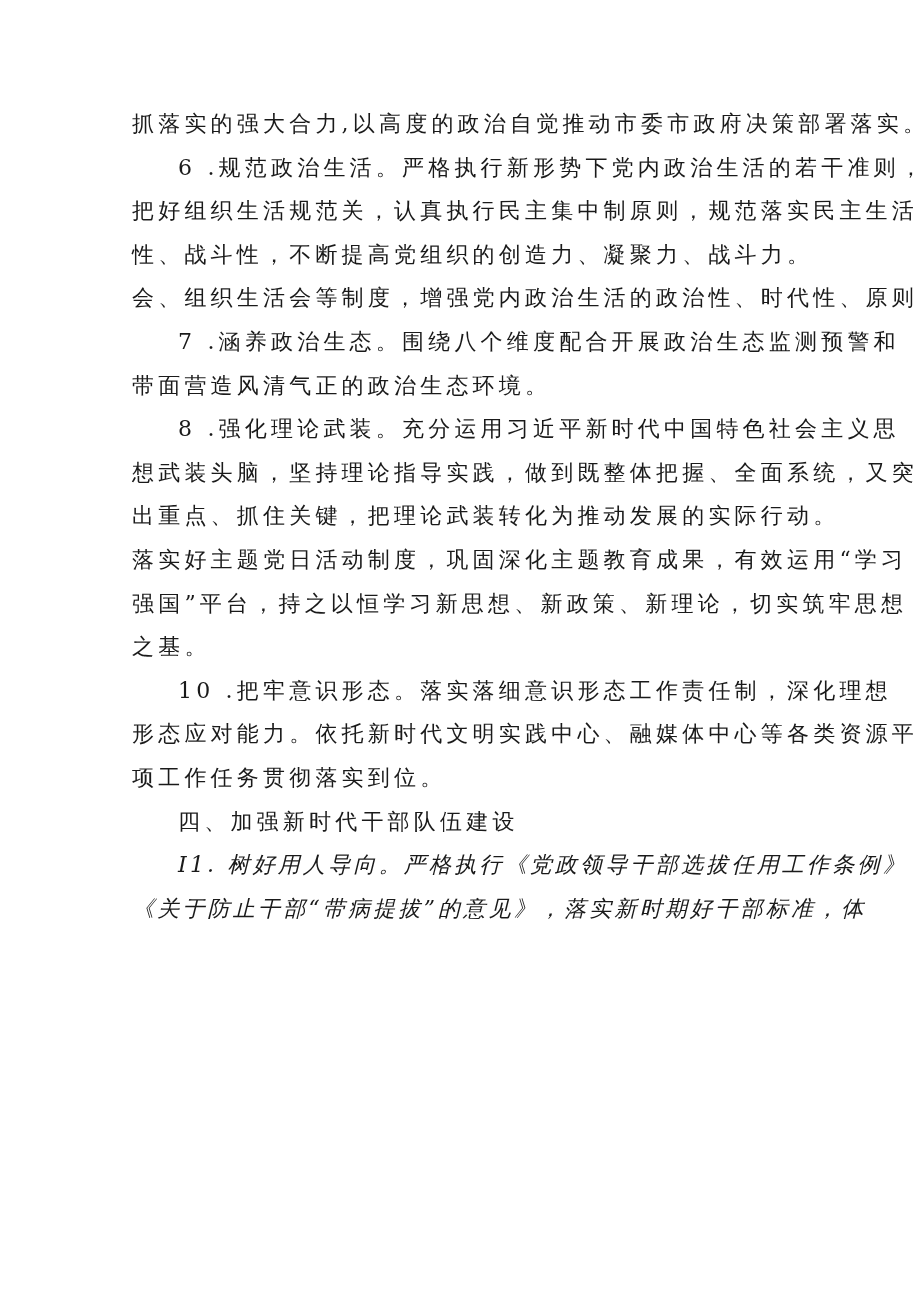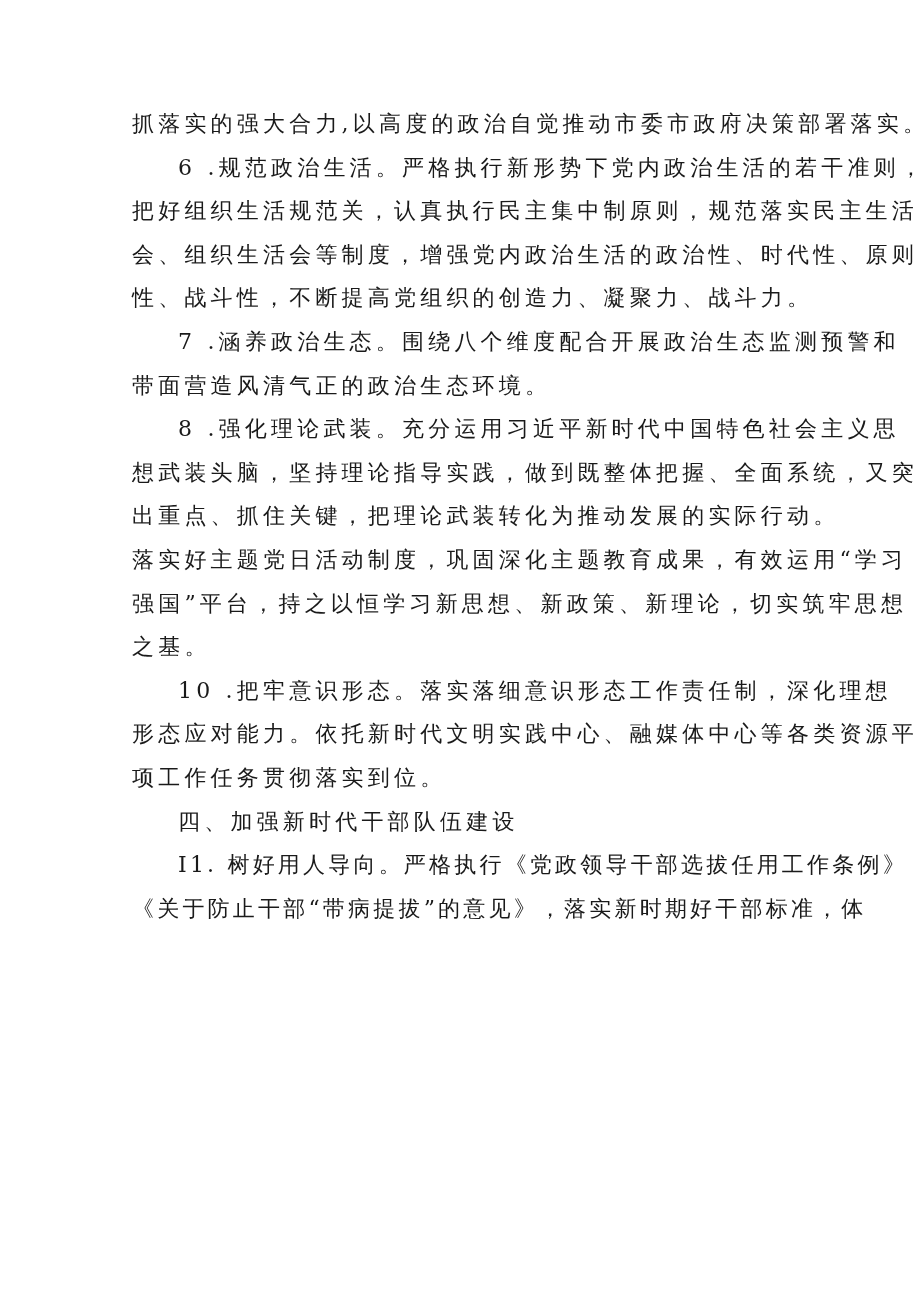--- a/index.html
+++ b/index.html
@@ -2,31 +2,31 @@
 <html><head>
 <meta charset="utf-8">
 <style>
   html, body { margin: 0; padding: 0; background: #ffffff; }
   body { width: 920px; height: 1301px; position: relative; overflow: hidden;
          font-family: "DejaVu Serif", "Liberation Serif", serif; color: #1a1a1a; }
   .page { position: absolute; left: 122px; top: 102px; width: 716px; margin-left: 10px; }
   .line { height: 43.6px; line-height: 43.6px; font-size: 22px; white-space: nowrap;
           letter-spacing: 4.2px; overflow: visible; }
   .indent { padding-left: 46px; }
-  .tight { letter-spacing: 3.2px; }
+  .tight { letter-spacing: 3.2px; font-style: italic; }
 </style>
 </head>
 <body>
 
 <div class="page">
   <div class="line">抓落实的强大合力,以高度的政治自觉推动市委市政府决策部署落实。</div>
   <div class="line indent">6 .规范政治生活。严格执行新形势下党内政治生活的若干准则，</div>
   <div class="line">把好组织生活规范关，认真执行民主集中制原则，规范落实民主生活</div>
+  <div class="line">性、战斗性，不断提高党组织的创造力、凝聚力、战斗力。</div>
   <div class="line">会、组织生活会等制度，增强党内政治生活的政治性、时代性、原则</div>
-  <div class="line">性、战斗性，不断提高党组织的创造力、凝聚力、战斗力。</div>
   <div class="line indent">7 .涵养政治生态。围绕八个维度配合开展政治生态监测预警和</div>
   <div class="line">带面营造风清气正的政治生态环境。</div>
   <div class="line indent">8 .强化理论武装。充分运用习近平新时代中国特色社会主义思</div>
   <div class="line">想武装头脑，坚持理论指导实践，做到既整体把握、全面系统，又突</div>
   <div class="line">出重点、抓住关键，把理论武装转化为推动发展的实际行动。</div>
   <div class="line">落实好主题党日活动制度，巩固深化主题教育成果，有效运用“学习</div>
   <div class="line">强国”平台，持之以恒学习新思想、新政策、新理论，切实筑牢思想</div>
   <div class="line">之基。</div>
   <div class="line indent">10 .把牢意识形态。落实落细意识形态工作责任制，深化理想</div>
   <div class="line">形态应对能力。依托新时代文明实践中心、融媒体中心等各类资源平</div>

